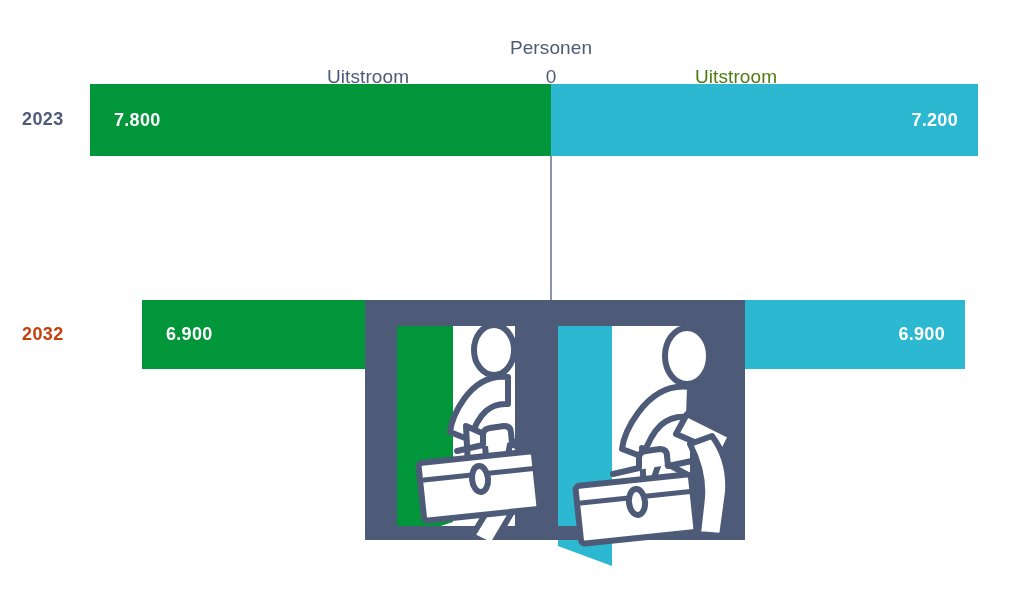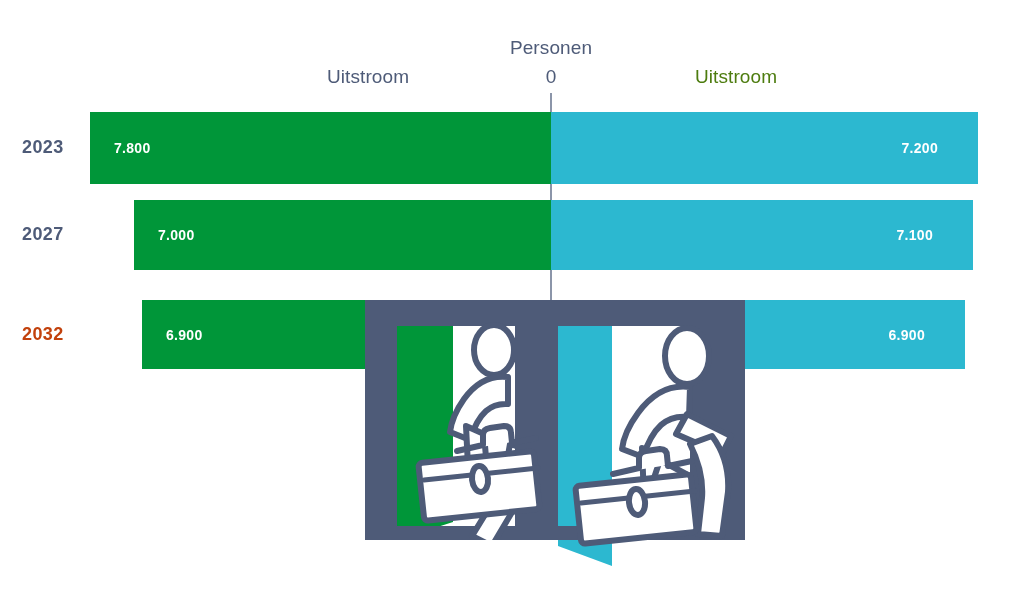--- a/index.html
+++ b/index.html
@@ -79,27 +79,27 @@
   }
   .bar {
     position: absolute;
     display: flex;
     align-items: center;
   }
   .bar-left { justify-content: flex-start; }
   .bar-right { justify-content: flex-end; }
   .bar-value {
     color: #ffffff;
-    font-size: 14px;
+    font-size: 18px;
     font-weight: 700;
     letter-spacing: .3px;
     white-space: nowrap;
   }
   .bar-left .bar-value  { margin-left: 24px; }
-  .bar-right .bar-value { margin-right: 40px; }
+  .bar-right .bar-value { margin-right: 20px; }
 
   
   #door-illustration {
     position: absolute;
     left: 360px;
     top: 294px;
     width: 390px;
     height: 285px;
   }
   #door-illustration svg { display: block; }
@@ -109,39 +109,30 @@
 
 <div id="chart-root">
 
   <div class="hdr" id="label-personen" style="color: rgb(78, 91, 120);">Personen</div>
   <div class="hdr" id="label-zero" style="color: rgb(78, 91, 120);">0</div>
   <div class="hdr" id="label-instroom" style="color: rgb(78, 91, 120);">Uitstroom</div>
   <div class="hdr" id="label-uitstroom" style="color: #4d7c0f;">Uitstroom</div>
 
   <div id="axis-line" style="background: rgb(139, 149, 169);"></div>
 
-  <div class="row" id="row-0" style="top: 112px; height: 92px;">
+  <div class="row" id="row-0" style="top: 84px; height: 92px;">
     <div class="year-label" id="year-0" style="left: 22px; top: 25px; color: rgb(78, 91, 120);">2023</div>
     <div class="bar bar-left" id="bar-left-0" style="left: 90px; top: 0px; width: 460.8px; height: 72px; background: rgb(0, 150, 57);">
       <span class="bar-value">7.800</span>
     </div>
     <div class="bar bar-right" id="bar-right-0" style="left: 550.8px; top: 0px; width: 427.2px; height: 72px; background: rgb(44, 184, 208);">
       <span class="bar-value">7.200</span>
     </div>
   </div>
 
-  <div class="row" id="row-1" style="top: 200px; height: 70px;">
-    <div class="year-label" id="year-1" style="left: 22px; top: 24px; color: rgb(78, 91, 120);">2027</div>
-    <div class="bar bar-left" id="bar-left-1" style="left: 134px; top: 0px; width: 416.8px; height: 70px; background: rgb(0, 150, 57);">
-      <span class="bar-value">7.000</span>
-    </div>
-    <div class="bar bar-right" id="bar-right-1" style="left: 550.8px; top: 0px; width: 422.2px; height: 70px; background: rgb(44, 184, 208);">
-      <span class="bar-value">7.100</span>
-    </div>
-  </div>
 
   <div class="row" id="row-2" style="top: 300px; height: 69px;">
     <div class="year-label" id="year-2" style="left: 22px; top: 23.5px; color: #c2410c;">2032</div>
     <div class="bar bar-left" id="bar-left-2" style="left: 142px; top: 0px; width: 408.8px; height: 69px; background: rgb(0, 150, 57);">
       <span class="bar-value">6.900</span>
     </div>
     <div class="bar bar-right" id="bar-right-2" style="left: 550.8px; top: 0px; width: 414.2px; height: 69px; background: rgb(44, 184, 208);">
       <span class="bar-value">6.900</span>
     </div>
   </div>

